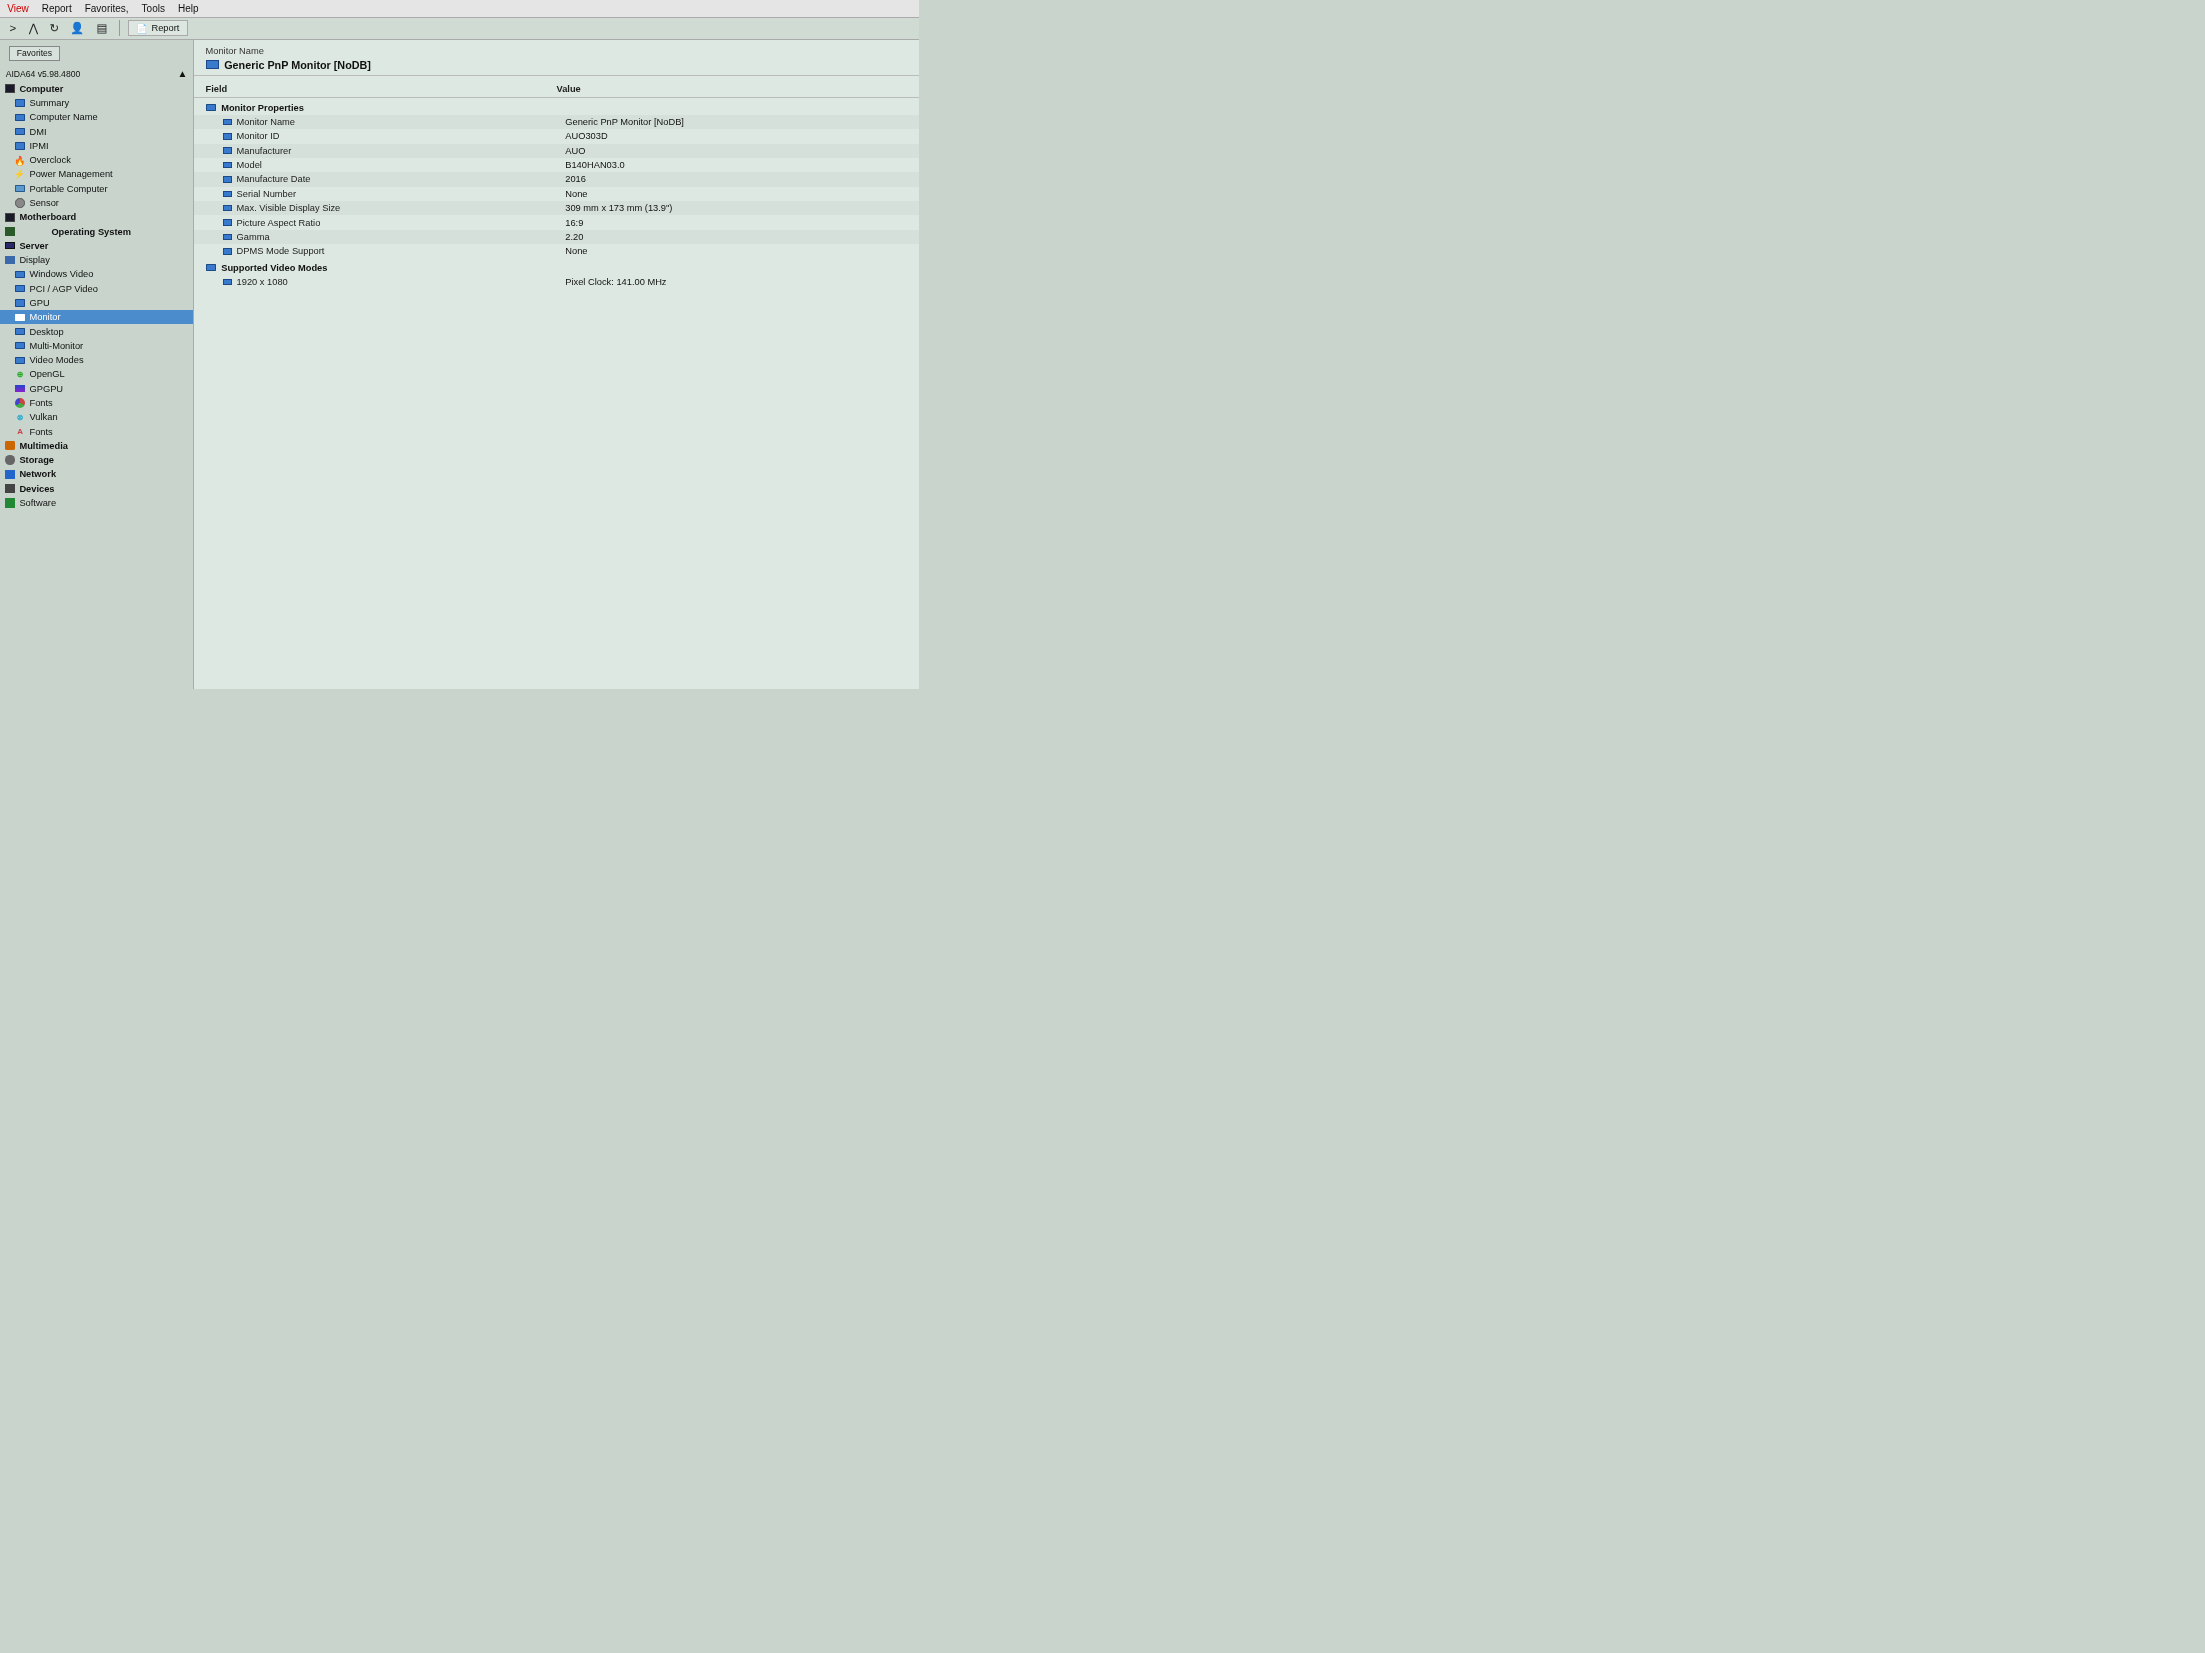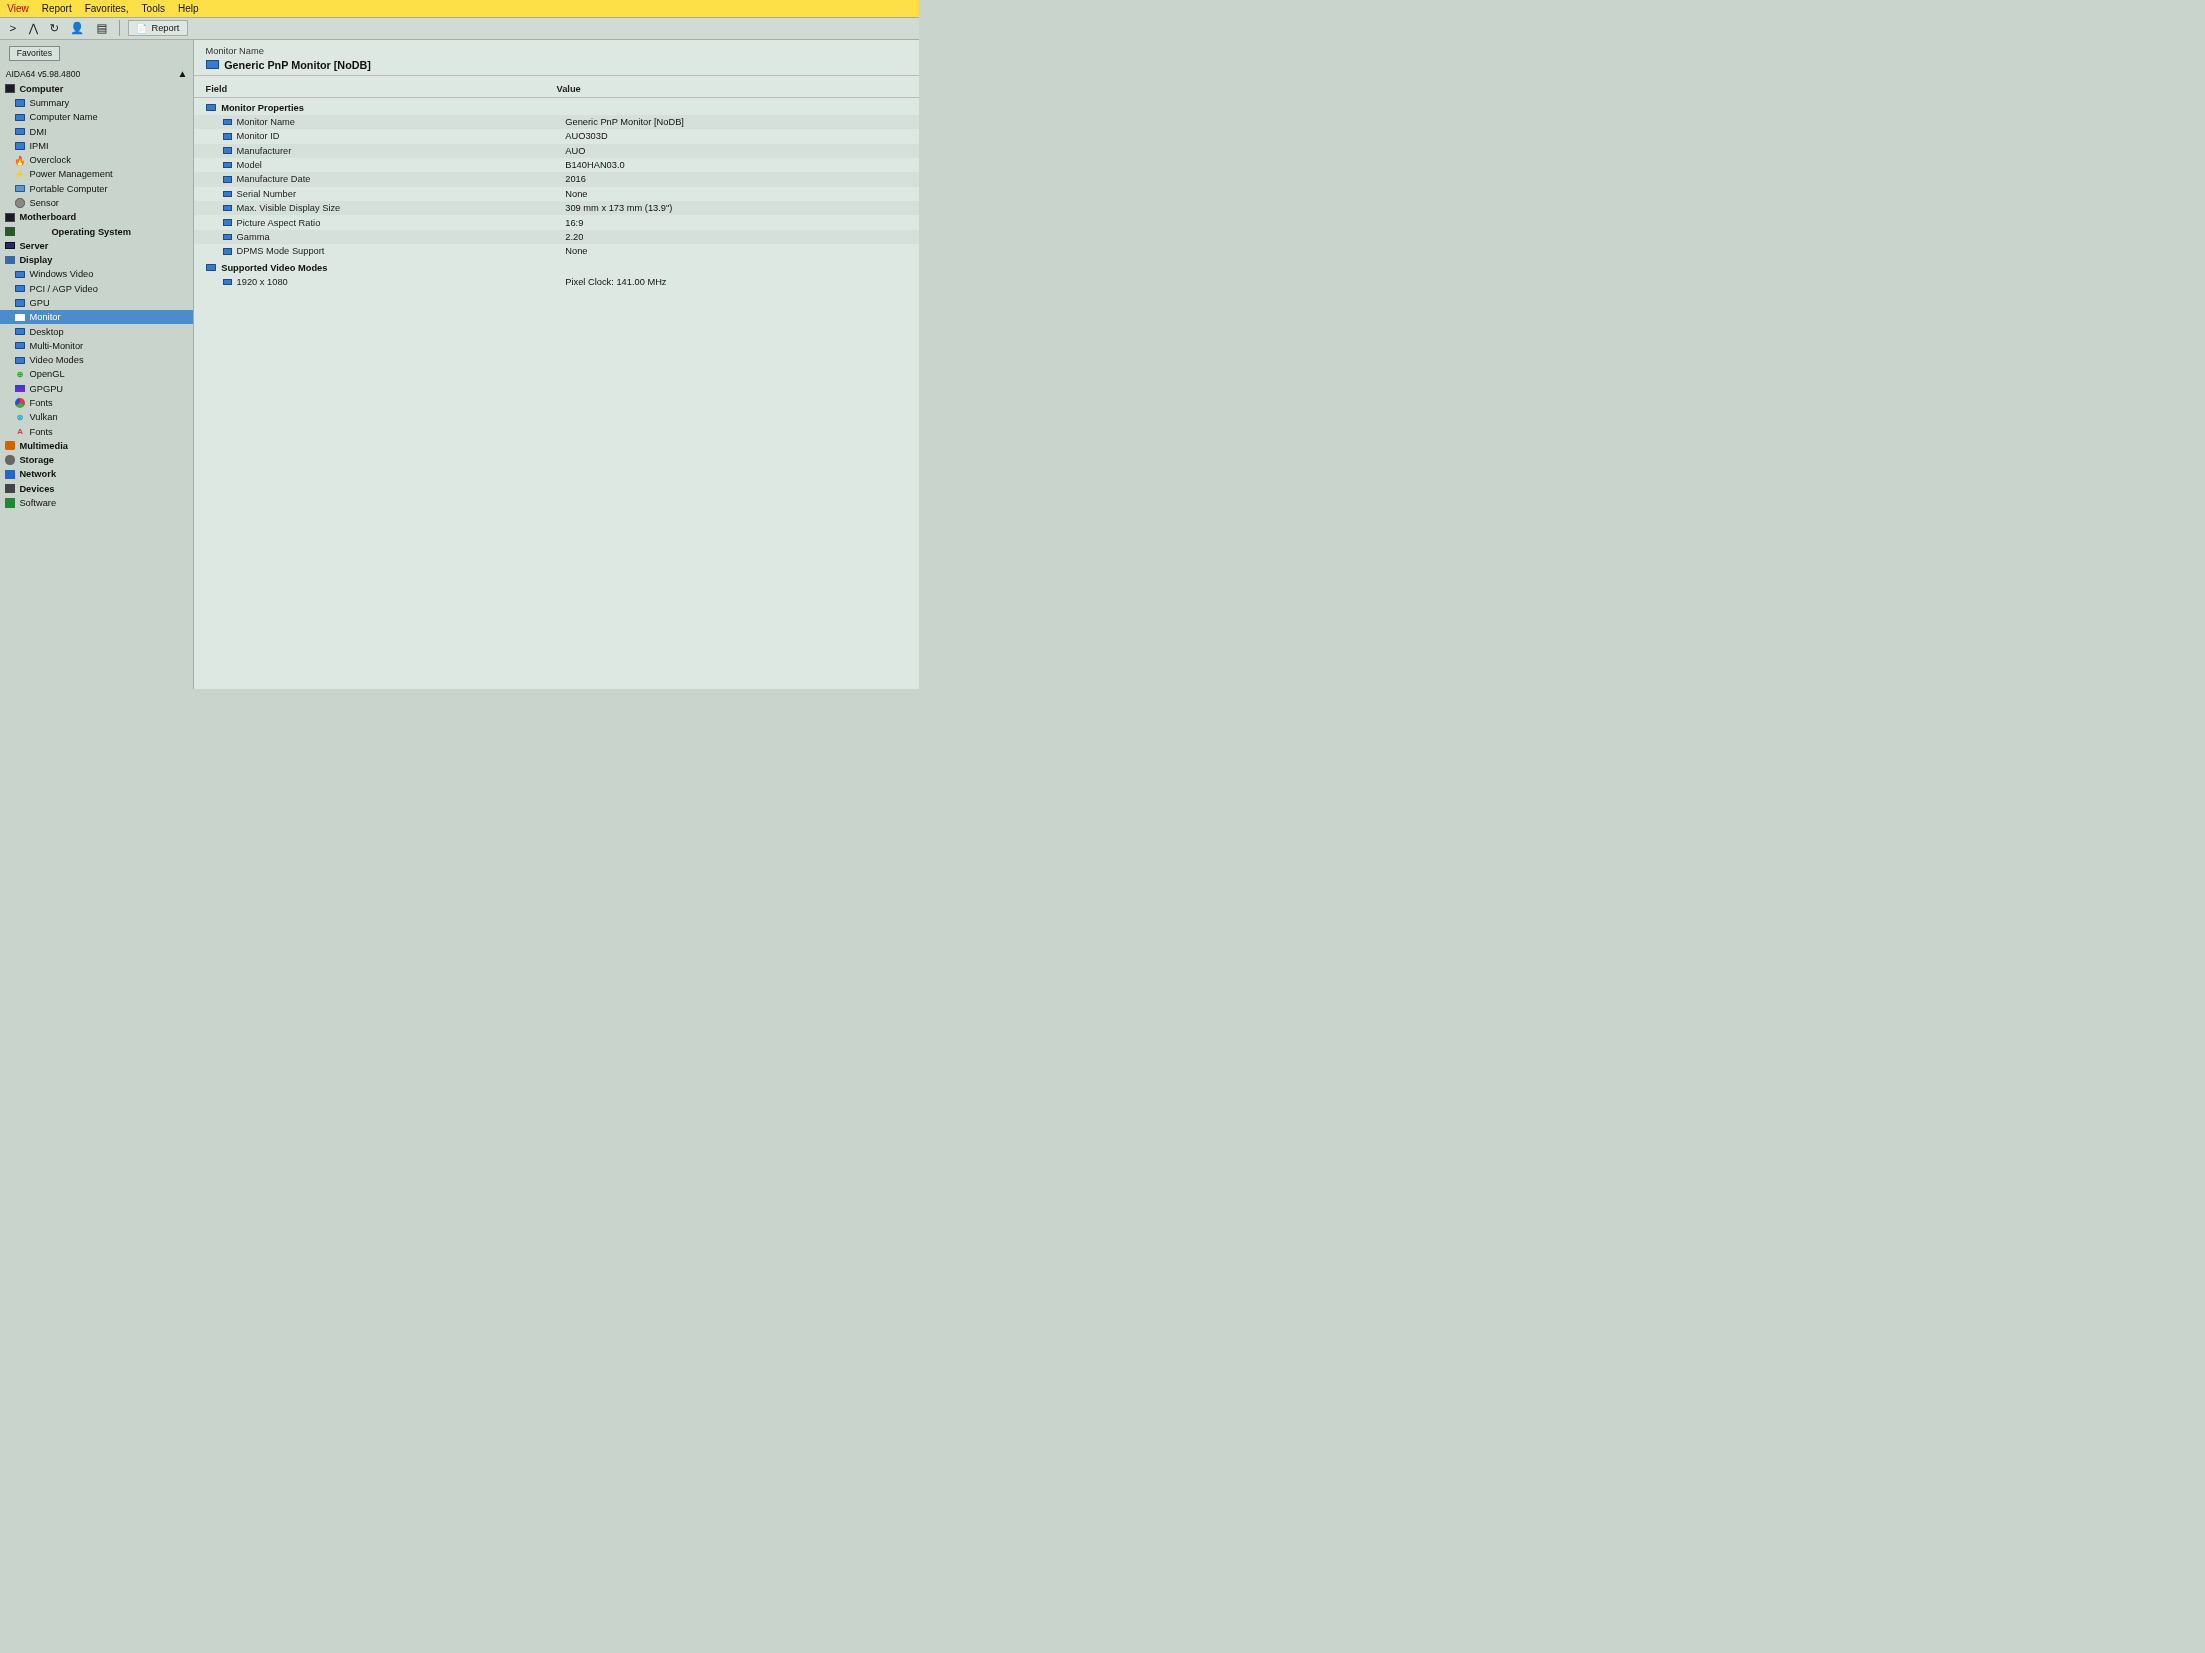--- a/index.html
+++ b/index.html
@@ -11,21 +11,21 @@
       width: 919px;
       height: 689px;
       overflow: hidden;
     }
 
     
     .menu-bar {
       display: flex;
       gap: 13px;
       padding: 2.9px 7.2px;
-      background: #fde047;
+      background: #e5e5e5;
       border-bottom: 0.7px solid #aaa;
       font-size: 10px;
     }
     .menu-bar span {
       cursor: pointer;
       color: #111;
     }
     .menu-bar .active { color: #cc0000; }
 
     
@@ -292,21 +292,21 @@
         <div class="sidebar-item">
           <span class="item-icon">
             <div style="width:9.3px;height:7.2px;background:#2a2a6a;border:0.7px solid #111;"></div>
           </span>
           <span style="font-weight: bold;">Server</span>
         </div>
         <div class="sidebar-item">
           <span class="item-icon">
             <div style="width:10px;height:8px;background:#3a6aaa;"></div>
           </span>
-          <span style="font-weight: bold;">Display</span>
+          <span style="font-weight: normal;">Display</span>
         </div>
         <div class="sidebar-item indent1">
           <span class="item-icon">
             <div style="width:10px;height:7.2px;background:#3a7acc;border:0.7px solid #1a4a8a;border-radius:0.7px;"></div>
           </span>
           <span>Windows Video</span>
         </div>
         <div class="sidebar-item indent1">
           <span class="item-icon">
             <div style="width:10px;height:7.2px;background:#3a7acc;border:0.7px solid #1a4a8a;border-radius:0.7px;"></div>

